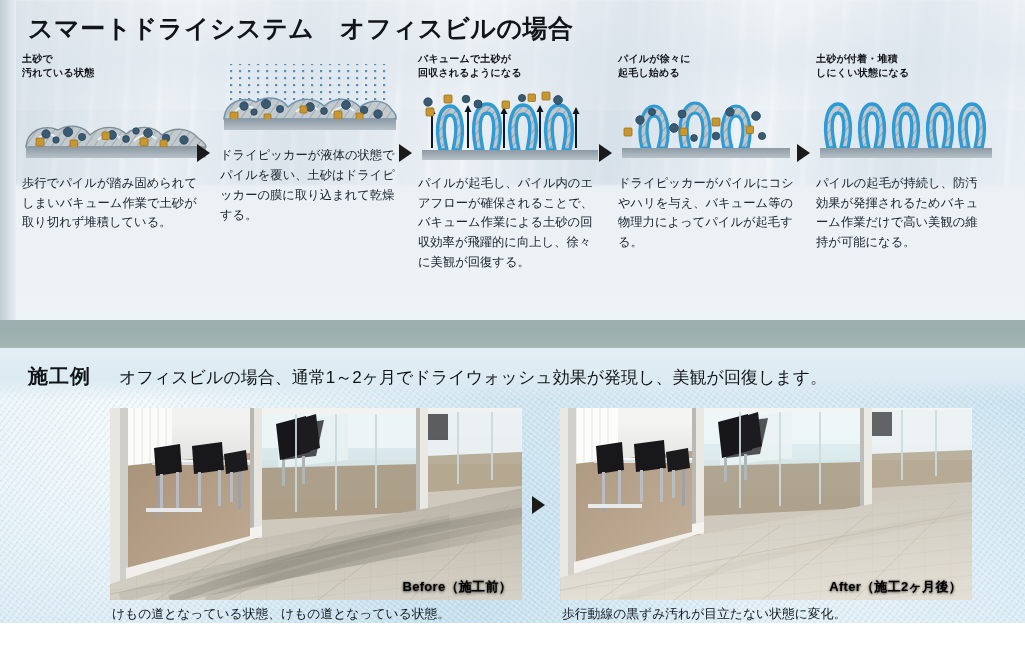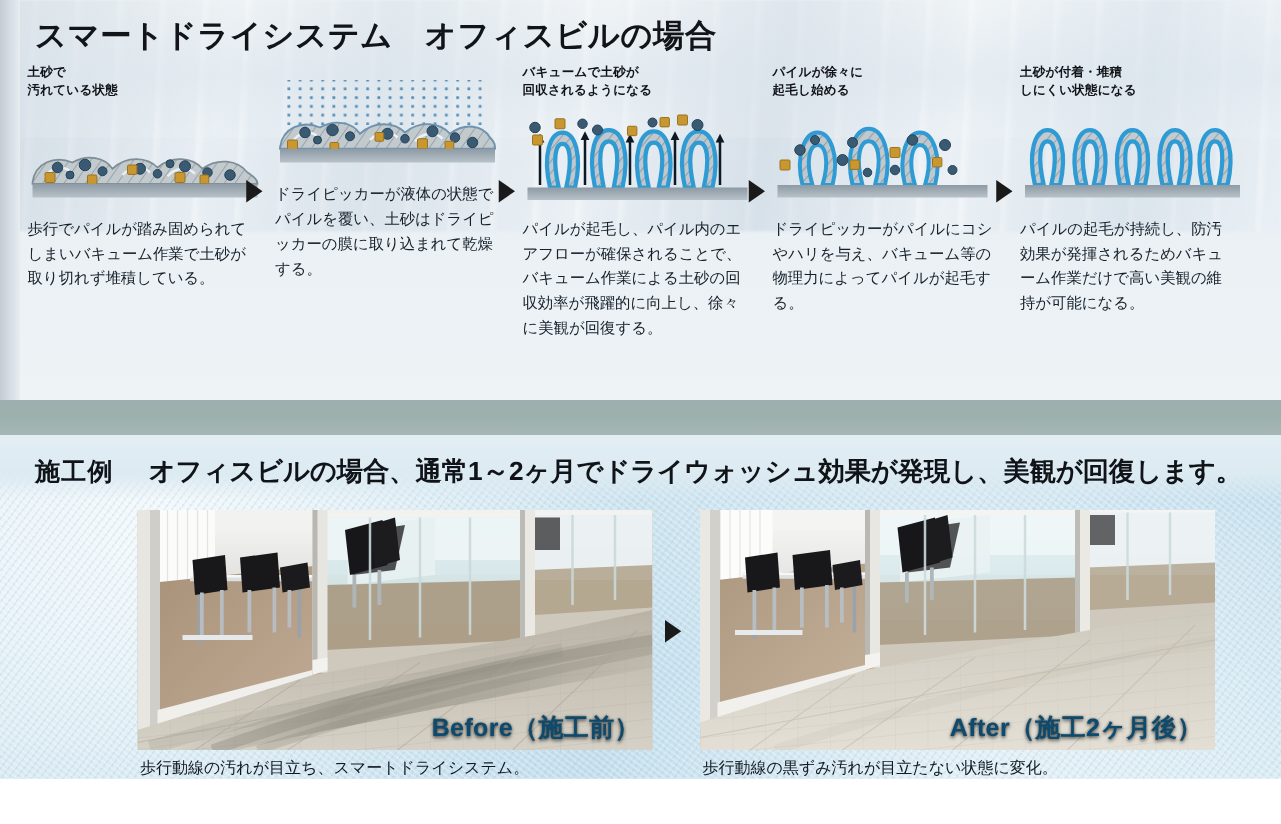--- a/index.html
+++ b/index.html
@@ -158,22 +158,22 @@
     gap: 28px;
     white-space: nowrap;
   }
   .ex-label {
     font-size: 20px;
     font-weight: bold;
     color: #101418;
     letter-spacing: 1px;
   }
   .ex-sub {
-    font-size: 21px;
-    font-weight: bold;
+    font-size: 17px;
+    font-weight: normal;
     color: #101418;
     letter-spacing: 0px;
   }
 
   .photo-row {
     position: absolute;
     left: 0; top: 60px;
     width: 1025px;
     height: 200px;
   }
@@ -186,22 +186,22 @@
     overflow: hidden;
     background: #cfc9bd;
   }
   .photo-wrap.before { left: 110px; }
   .photo-wrap.after  { left: 560px; }
 
   .photo-caption-badge {
     position: absolute;
     right: 10px;
     bottom: 4px;
-    color: #0c4a6e;
-    font-size: 20px;
+    color: #000000;
+    font-size: 13px;
     font-weight: bold;
     letter-spacing: .3px;
     text-shadow: 0 1px 3px rgba(0,0,0,.55), 0 0 2px rgba(0,0,0,.4);
     z-index: 5;
     white-space: nowrap;
   }
 
   .arrow-mid {
     position: absolute;
     left: 532px;
@@ -706,15 +706,15 @@
           <path d="M202,192 L312,104"></path>
             <path d="M294,192 L396,92"></path>
           <path d="M0,182 L412,104"></path>
         </g>
       </svg>
       <div class="photo-caption-badge">After（施工2ヶ月後）</div>
     </div>
 
   </div>
 
-  <div class="photo-caption before">歩行動線の汚れが目立ち、スマートドライシステム。</div>
+  <div class="photo-caption before">けもの道となっている状態、けもの道となっている状態。</div>
   <div class="photo-caption after">歩行動線の黒ずみ汚れが目立たない状態に変化。</div>
 </div>
 
 </body></html>

